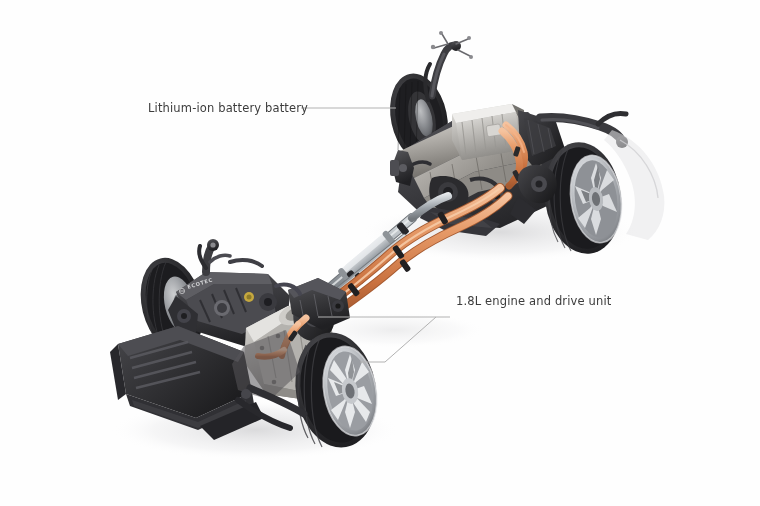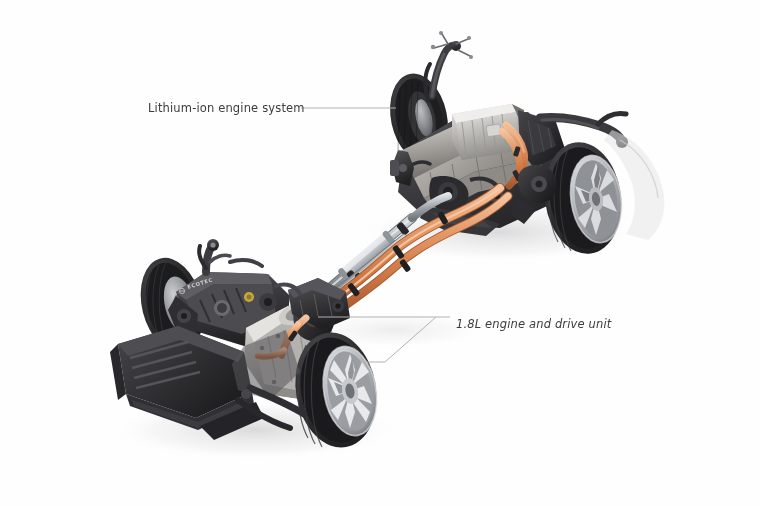--- a/index.html
+++ b/index.html
@@ -13,21 +13,21 @@
   #artwork{position:absolute;left:0;top:0;width:760px;height:506px;}
   .callout-text{
     position:absolute;
     color:#3c3c3c;
     font-size:11.5px;
     letter-spacing:.15px;
     white-space:nowrap;
     font-family:"DejaVu Sans","Liberation Sans",sans-serif;
   }
   #label-battery{left:148px;top:101px;}
-  #label-engine{left:456px;top:317px;font-style:italic;}
+  #label-engine{left:456px;top:294px;}
 </style>
 </head>
 <body>
 
 <div id="stage">
 
   <svg id="artwork" viewBox="0 0 760 506" xmlns="http://www.w3.org/2000/svg">
     <defs>
       <linearGradient id="gMetalBody" x1="0" y1="0" x2="0.4" y2="1">
         <stop offset="0%" stop-color="#dedcd8"></stop>
@@ -488,17 +488,17 @@
       </g>
     </g>
 
     <g>
       <line x1="301" y1="108" x2="396" y2="108" stroke="#b2b2b2" stroke-width="1"></line>
       <line x1="318" y1="317" x2="450" y2="317" stroke="#b2b2b2" stroke-width="1"></line>
       <polyline points="436,317 385,362 360,362" fill="none" stroke="#b2b2b2" stroke-width="1"></polyline>
     </g>
   </svg>
 
-  <div class="callout-text" id="label-battery">Lithium-ion engine system</div>
+  <div class="callout-text" id="label-battery">Lithium-ion battery battery</div>
 
   <div class="callout-text" id="label-engine">1.8L engine and drive unit</div>
 
 </div>
 
 </body></html>

